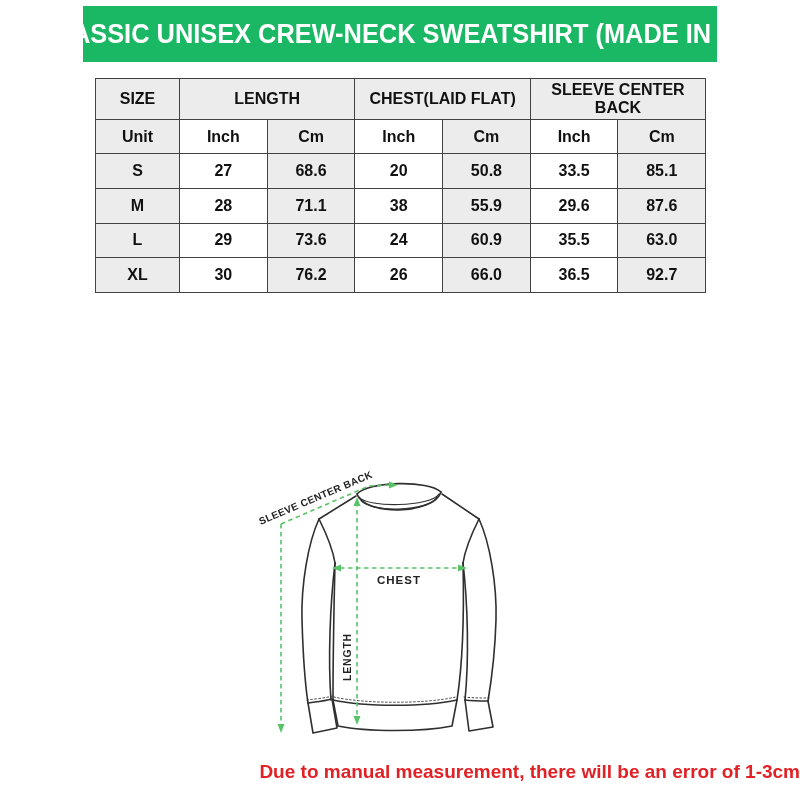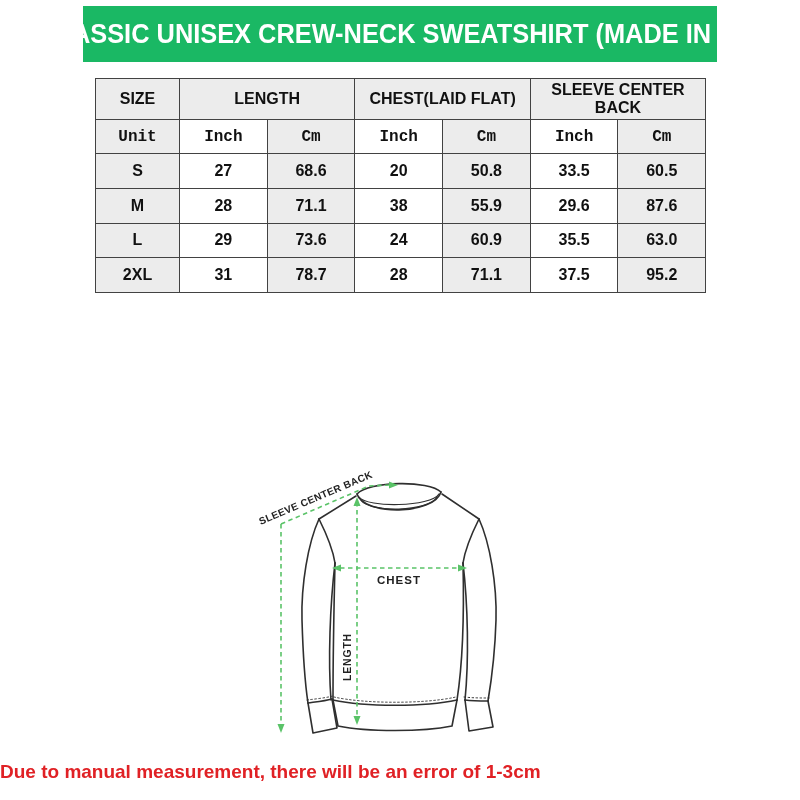--- a/index.html
+++ b/index.html
@@ -20,28 +20,28 @@
     border-collapse:collapse;table-layout:fixed;
     border:1px solid #84cc16;
   }
   .size-table th,.size-table td{
     border:1.5px solid #424242;text-align:center;vertical-align:middle;
     font-weight:bold;color:#111111;font-size:16px;padding:0;background:#ffffff;
   }
   .size-table th{font-size:16px;}
   .size-table .g{background:#ececec;}
   .size-table tr.head th{height:40px;}
-  .size-table tr.unit td{height:33px;font-family:Liberation Mono, monospace;}
+  .size-table tr.unit td{height:33px;}
   .size-table tr.data td{height:33.8px;}
   .diagram{position:absolute;left:255px;top:455px;}
   .diagram text{
     font-family:"Liberation Sans", sans-serif;font-weight:bold;fill:#222222;
   }
   .note{
-    position:absolute;left:0;top:761px;width:800px;text-align:left;
+    position:absolute;left:0;top:761px;width:800px;text-align:right;
     color:#e02125;font-weight:bold;font-size:19px;
   }
 </style>
 </head>
 <body>
 
 <div>
 
   <div class="banner">
     <span class="banner-text">CLASSIC UNISEX CREW-NECK SWEATSHIRT (MADE IN US)</span>
@@ -73,48 +73,48 @@
         <td>Inch</td>
         <td class="g">Cm</td>
       </tr>
       <tr class="data">
         <td class="g">S</td>
         <td>27</td>
         <td class="g">68.6</td>
         <td>20</td>
         <td class="g">50.8</td>
         <td>33.5</td>
-        <td class="g">60.5</td>
+        <td class="g">85.1</td>
       </tr>
       <tr class="data">
         <td class="g">M</td>
         <td>28</td>
         <td class="g">71.1</td>
         <td>38</td>
         <td class="g">55.9</td>
         <td>29.6</td>
         <td class="g">87.6</td>
       </tr>
       <tr class="data">
         <td class="g">L</td>
         <td>29</td>
         <td class="g">73.6</td>
         <td>24</td>
         <td class="g">60.9</td>
         <td>35.5</td>
         <td class="g">63.0</td>
       </tr>
       <tr class="data">
-        <td class="g">2XL</td>
-        <td>31</td>
-        <td class="g">78.7</td>
-        <td>28</td>
-        <td class="g">71.1</td>
-        <td>37.5</td>
-        <td class="g">95.2</td>
+        <td class="g">XL</td>
+        <td>30</td>
+        <td class="g">76.2</td>
+        <td>26</td>
+        <td class="g">66.0</td>
+        <td>36.5</td>
+        <td class="g">92.7</td>
       </tr>
     </tbody>
   </table>
 
   <svg class="diagram" width="300" height="300" viewBox="0 0 300 300">
 
     <g fill="none" stroke="#2f2f2f" stroke-width="1.6" stroke-linecap="round" stroke-linejoin="round">
 
       <g>
         <path d="M 102,39 C 114,26 174,25 186,37"></path>

